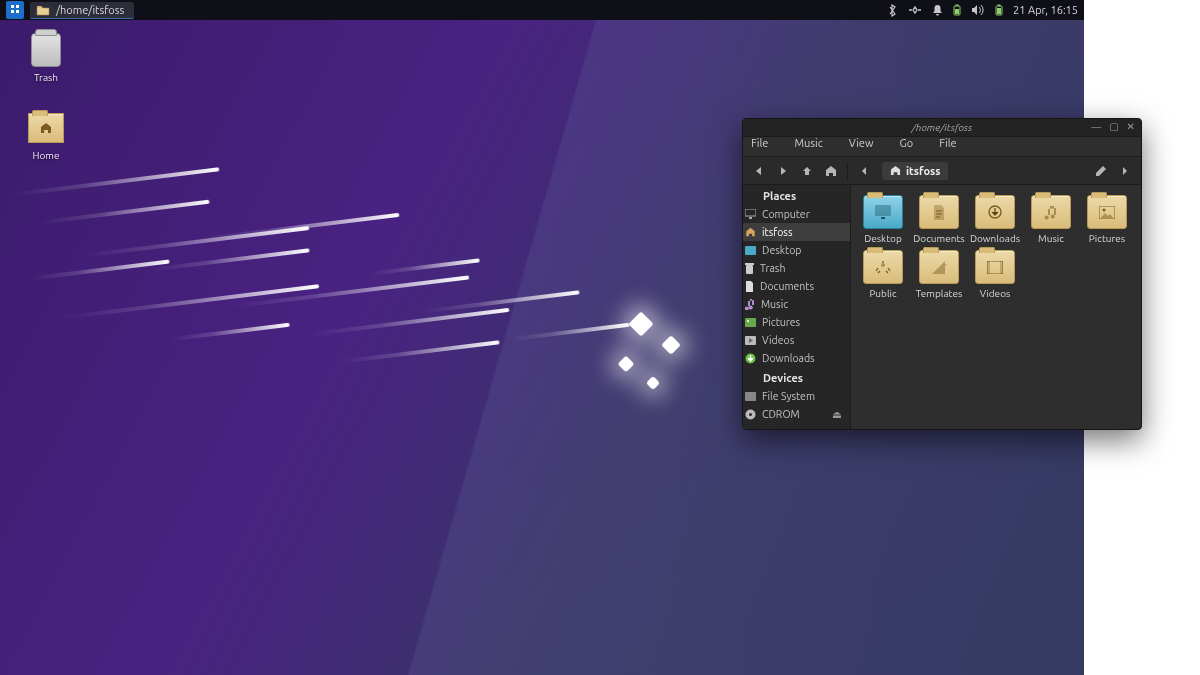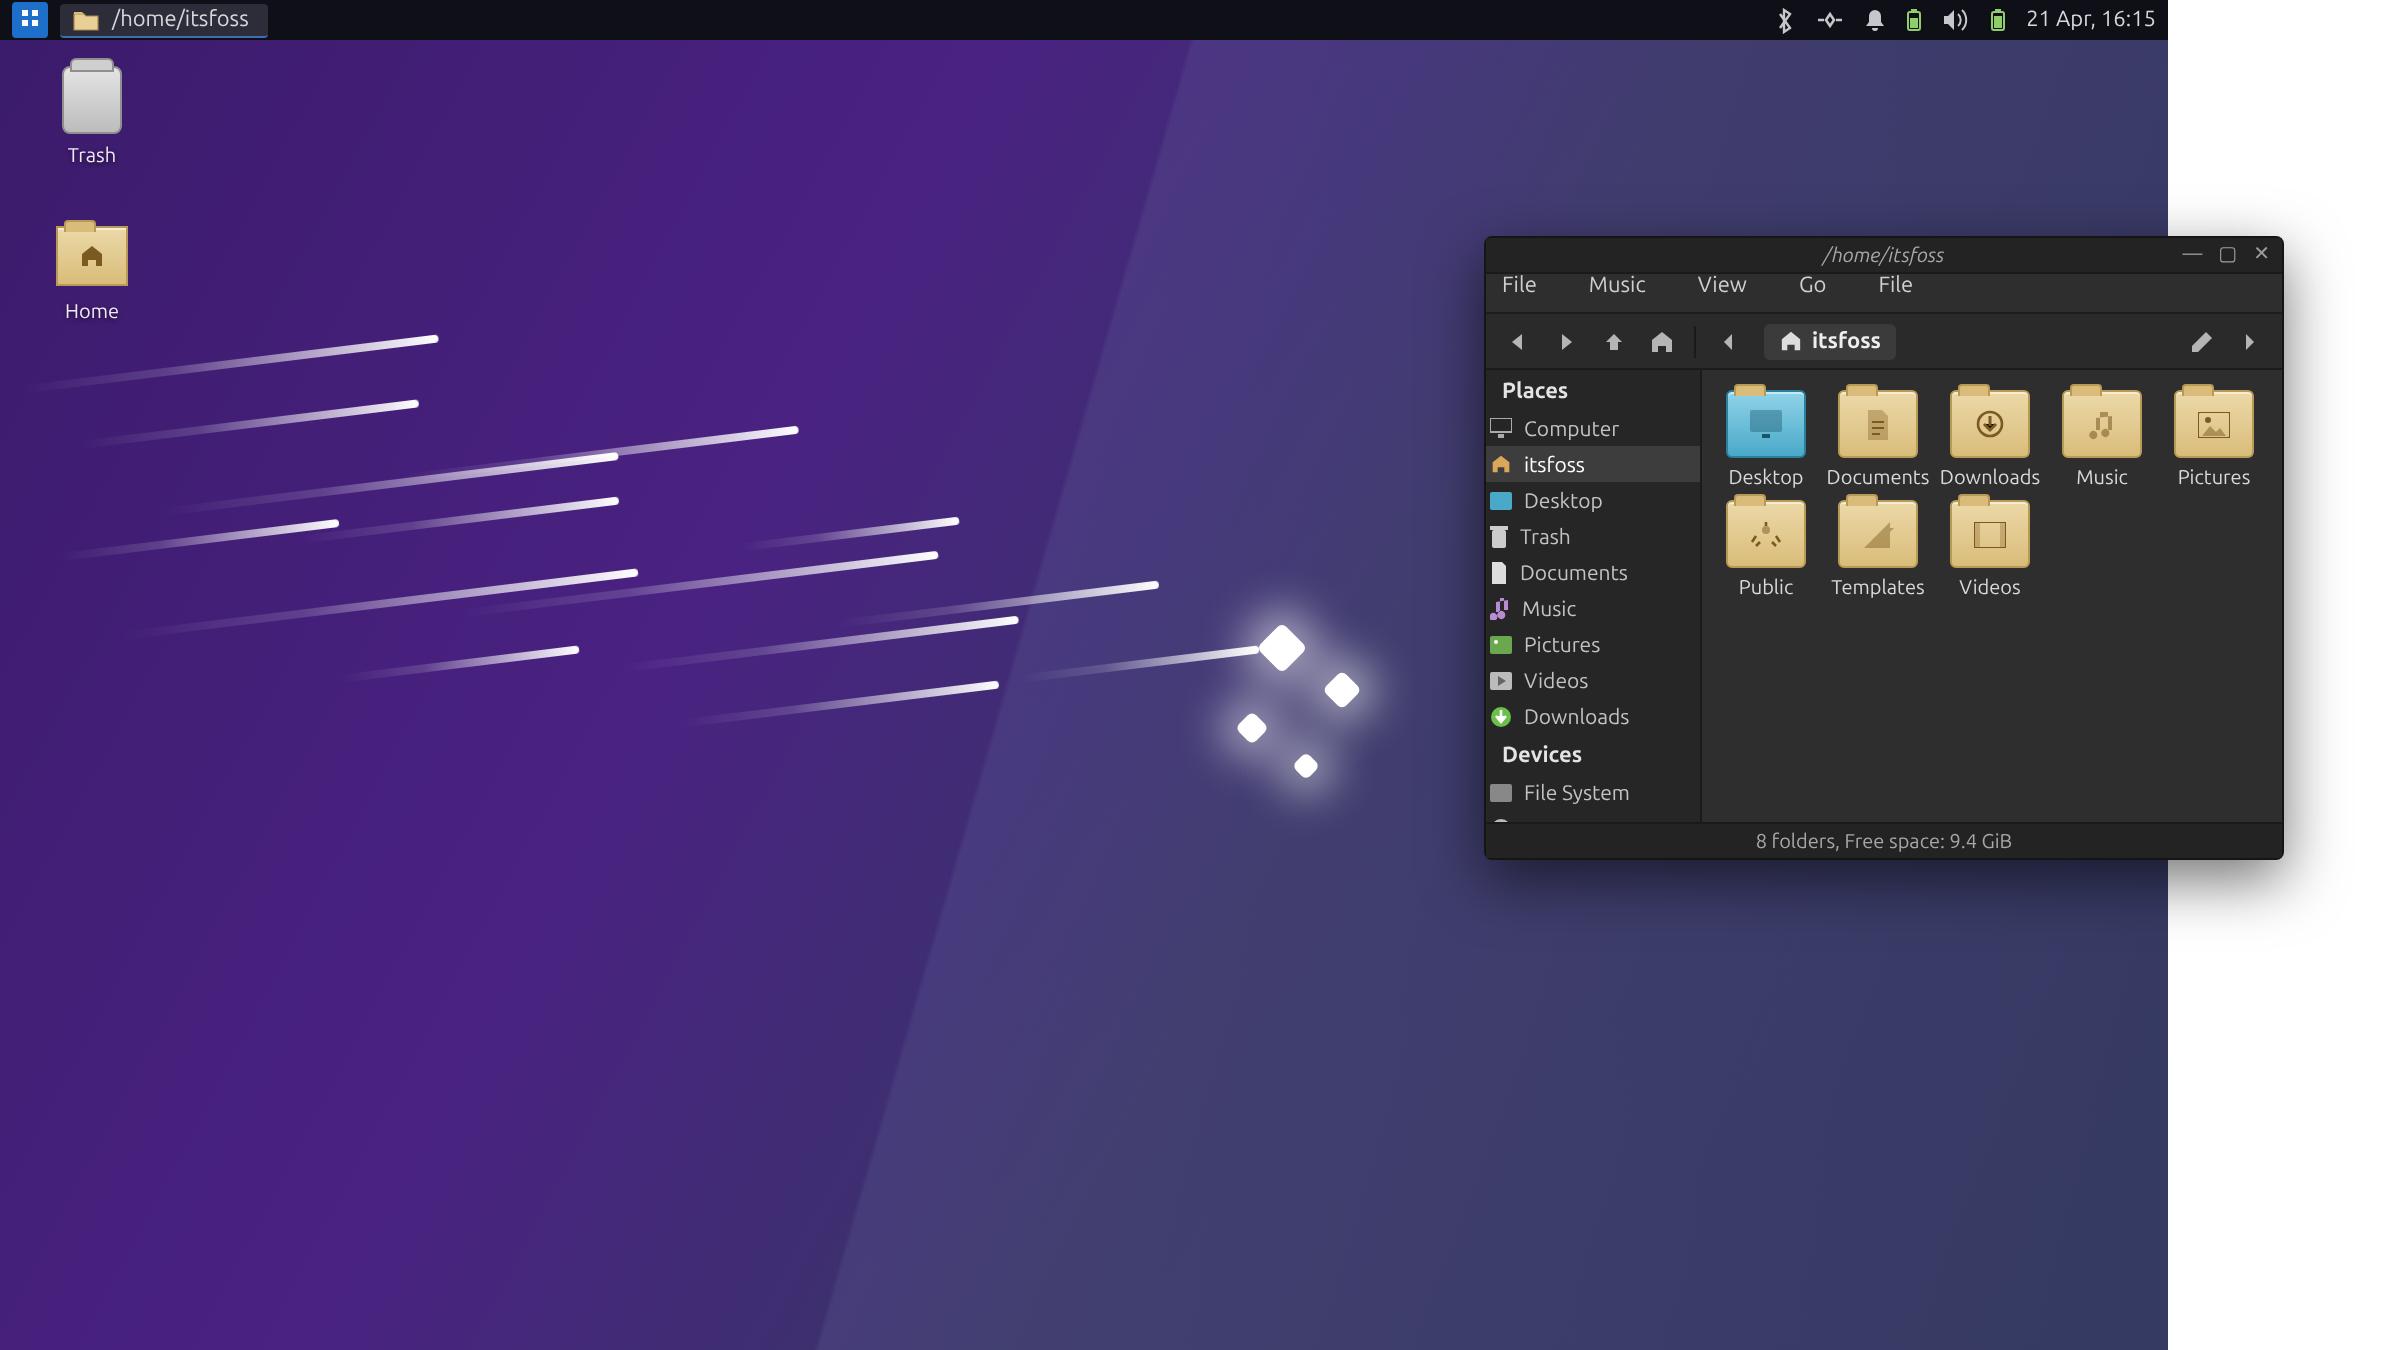--- a/index.html
+++ b/index.html
@@ -51,21 +51,21 @@
 .fm .titlebar .wbtns span{cursor:pointer}
 .fm .menubar{height:20px;display:flex;gap:26px;padding:0 8px;color:#cfcfcf;border-bottom:1px solid #1d1d1d}
 .fm .toolbar{height:28px;display:flex;align-items:center;gap:4px;padding:0 6px;background:#2a2a2a;border-bottom:1px solid #1b1b1b}
 .fm .toolbar .tbtn{width:20px;height:20px;display:flex;align-items:center;justify-content:center;border-radius:3px;color:#b5b5b5}
 .fm .toolbar .path{display:flex;align-items:center;margin-left:4px}
 .fm .toolbar .crumb{padding:3px 8px;background:#3b3b3b;border-radius:3px;display:flex;align-items:center;gap:5px;font-weight:600;color:#eee}
 .fm .toolbar .spacer{flex:1}
 
 .fm .body{flex:1;display:flex;min-height:0}
 .fm .sidebar{width:108px;background:#262626;border-right:1px solid #1b1b1b;overflow:auto}
-.fm .side-h{padding:5px 8px 3px;font-weight:700;color:#e4e4e4;font-size:11px}
+.fm .side-h{padding:5px 20px 3px;font-weight:700;color:#e4e4e4;font-size:11px}
 .fm .side-i{padding:3px 8px 3px 2px;display:flex;align-items:center;gap:6px;color:#c3c3c3;cursor:pointer;font-size:10.5px;white-space:nowrap}
 .fm .side-i.sel{background:#3d3d3d;color:#fff}
 .fm .side-i .eject{margin-left:auto;color:#9a9a9a}
 .fm .iconview{flex:1;padding:10px 4px;display:flex;flex-wrap:wrap;align-content:flex-start;gap:6px 0;overflow:auto}
 .fm .fitem{width:56px;text-align:center;color:#d9d9d9;font-size:10px;cursor:pointer}
 .fm .fitem .ficon{width:40px;height:34px;margin:0 auto 4px;border-radius:3px;position:relative}
 .fm .statusbar{height:18px;background:#232323;color:#a7a7a7;font-size:10px;display:flex;align-items:center;justify-content:center;border-top:1px solid #1a1a1a}
 
 
 .folder{background:linear-gradient(#ecd9a8,#d9bc7a);border:1px solid #b89a55;box-shadow:inset 0 1px 0 rgba(255,255,255,.5)}
@@ -368,17 +368,14 @@
               <div class="inner">
                 <svg width="16" height="13" viewBox="0 0 16 13">
                   <rect width="16" height="13" fill="none" stroke="currentColor"></rect>
                   <rect x="0" y="0" width="3" height="13" fill="currentColor" opacity=".3"></rect>
                   <rect x="13" y="0" width="3" height="13" fill="currentColor" opacity=".3"></rect>
                 </svg>
               </div>
             </div><span>Videos</span></div>
       </div>
     </div>
-    <div class="statusbar">
-      <span>8 folders, Free space: 9.4 GiB</span>
-    </div>
   </div>
 </div>
 
 </body></html>

